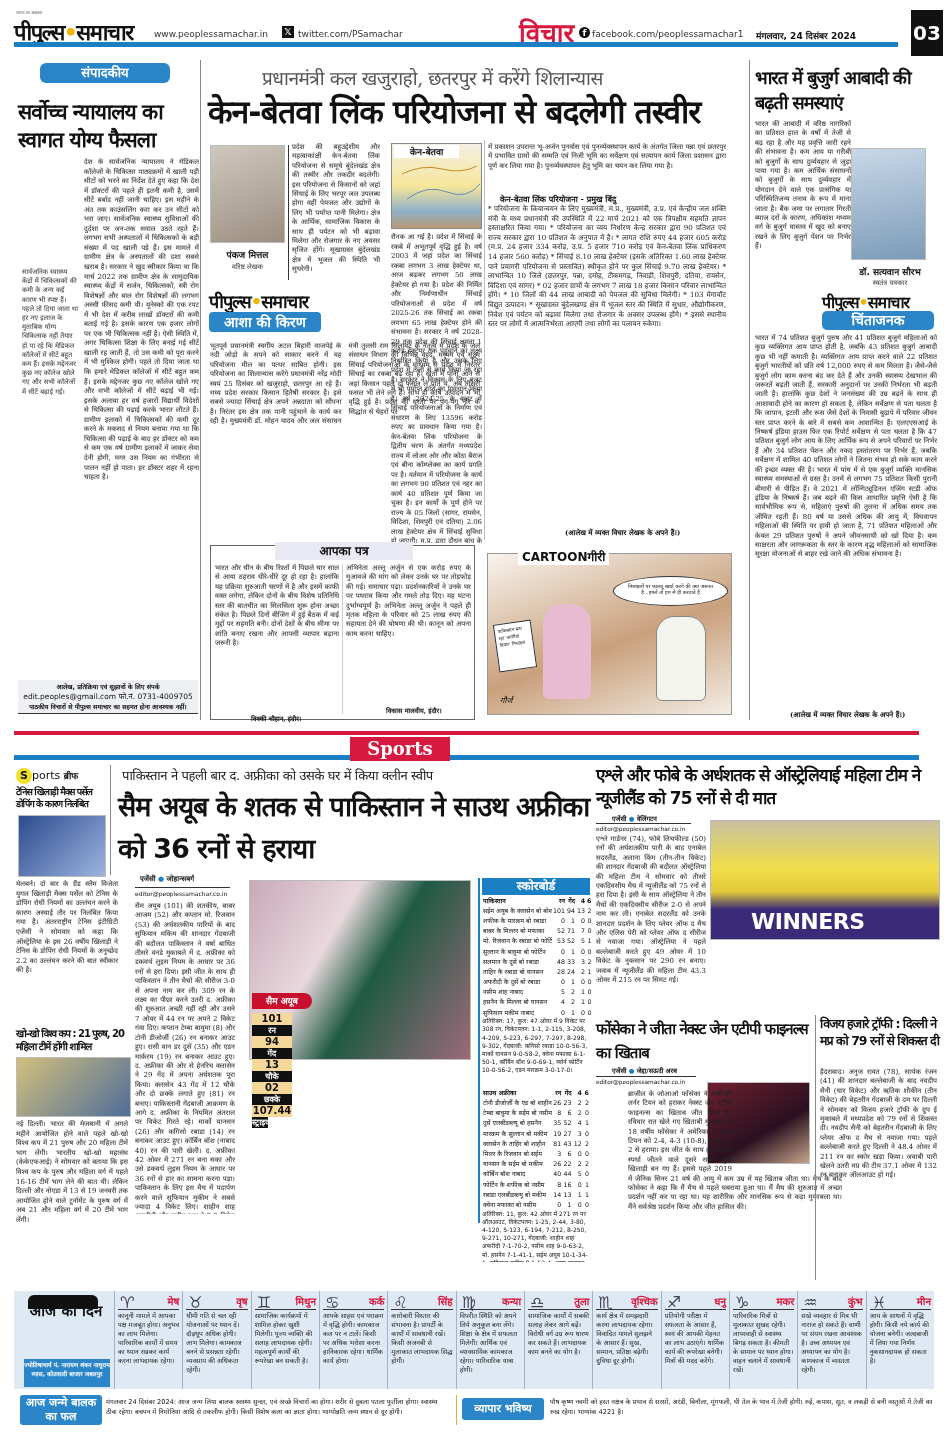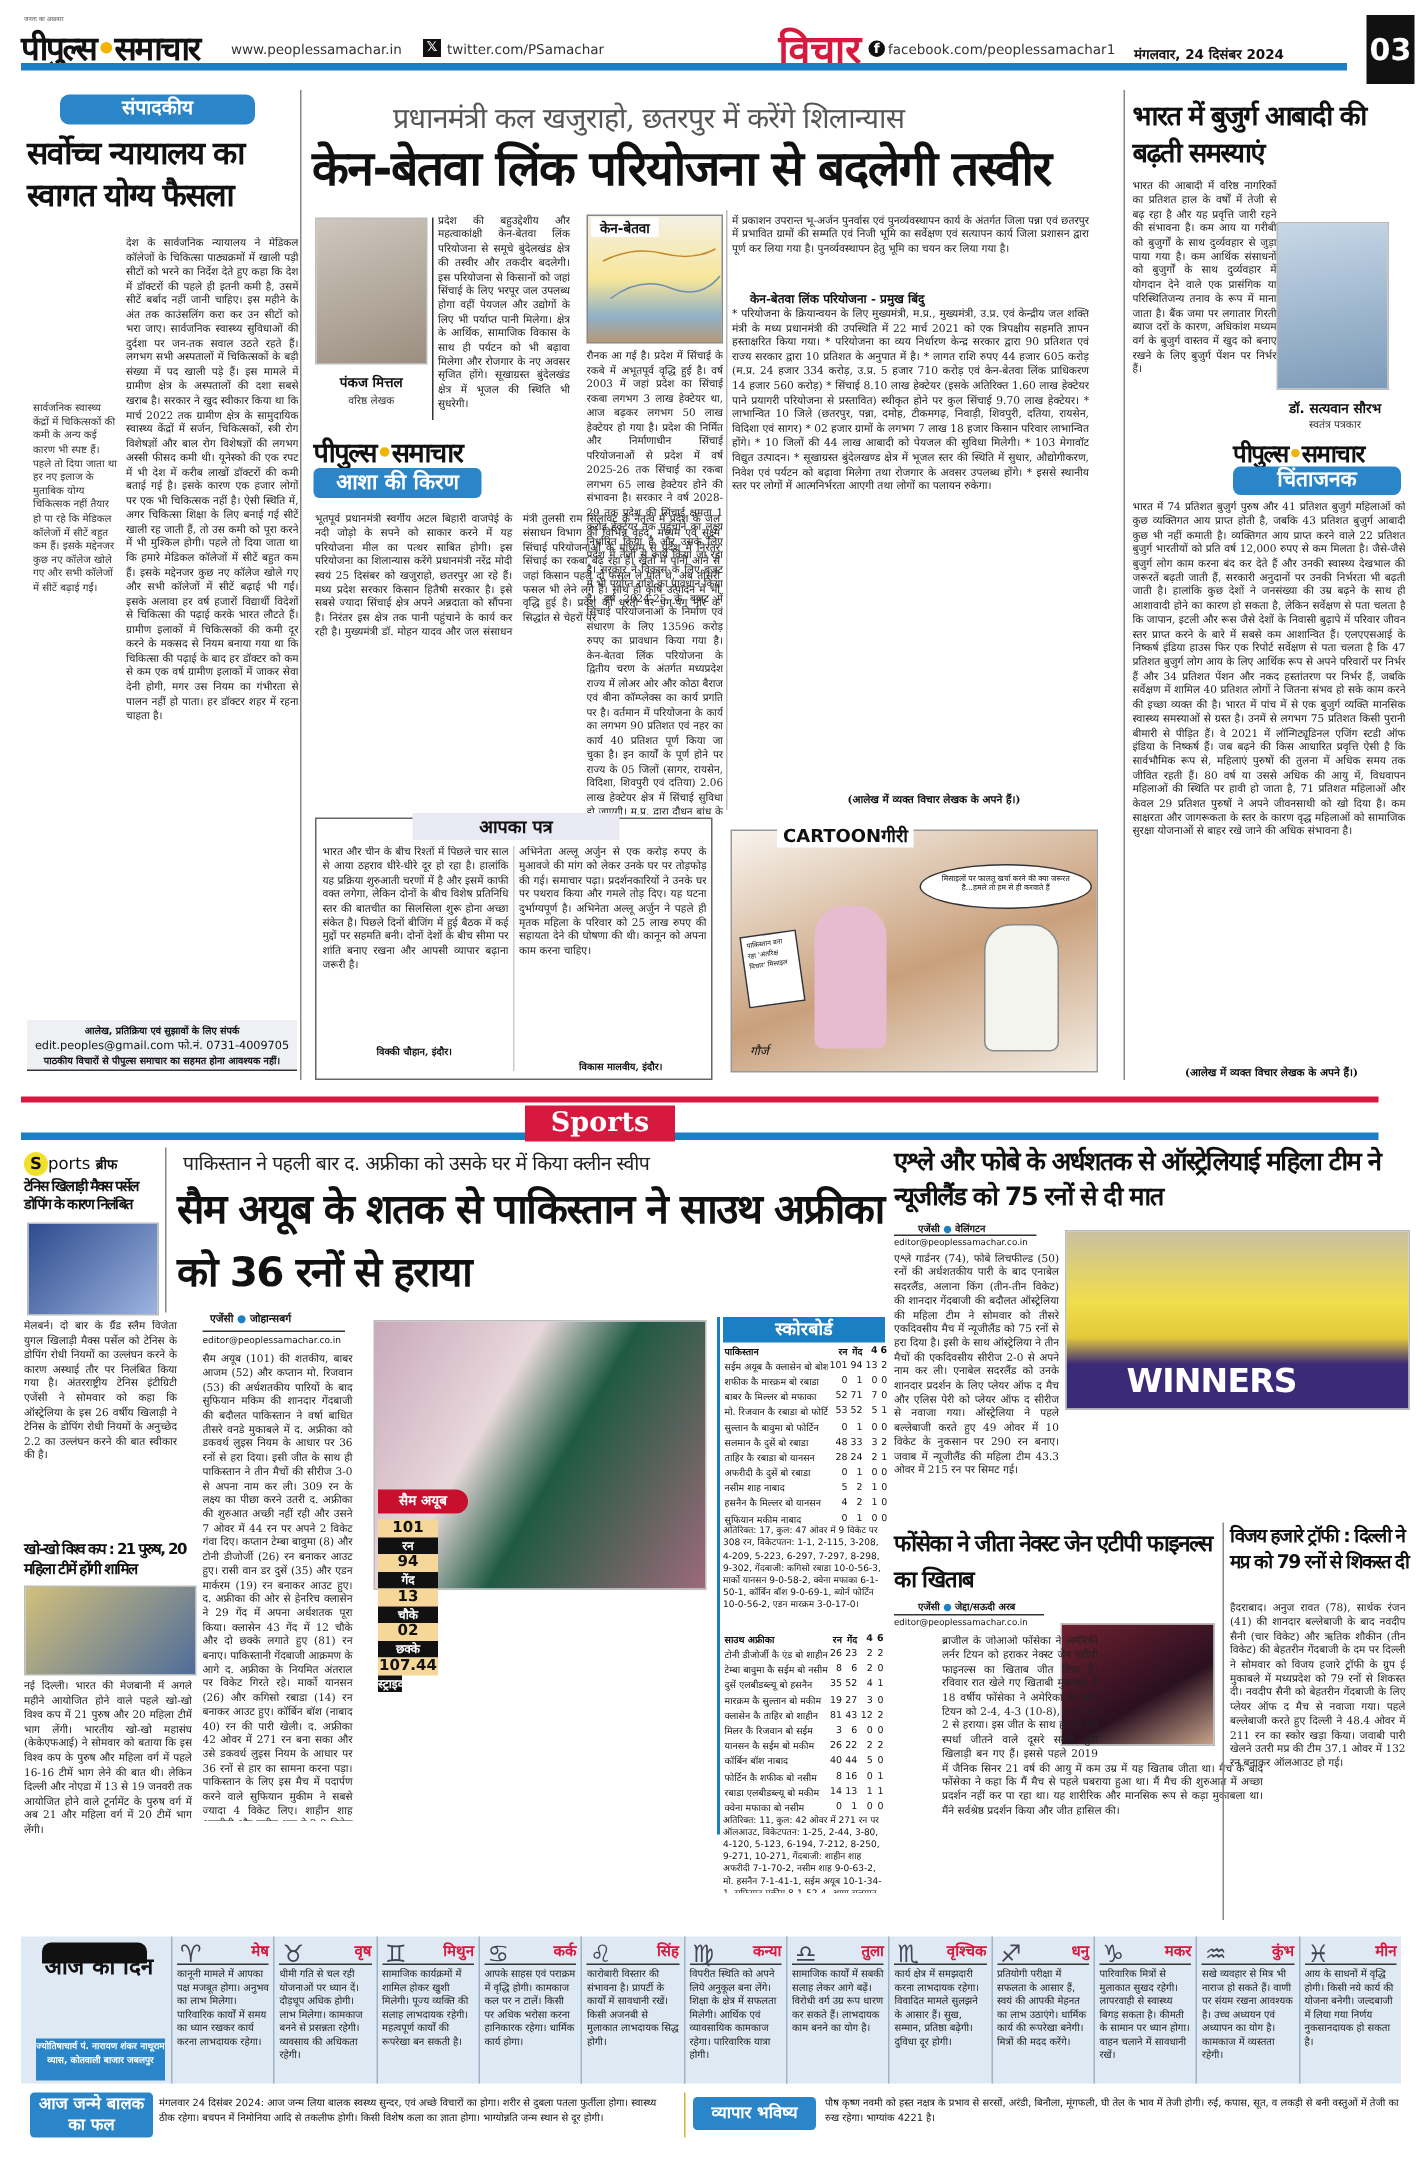--- a/index.html
+++ b/index.html
@@ -54,21 +54,21 @@
   <div class="abs mlink" style="left:284px">twitter.com/PSamachar</div>
   <div id="section-title" class="abs">विचार</div>
   <div class="abs" style="left:565px;top:17px;width:11px;height:11px;border-radius:50%;background:#111;color:#fff;font:bold 9px 'DejaVu Sans',sans-serif;text-align:center;line-height:12px">f</div>
   <div class="abs mlink" style="left:578px">facebook.com/peoplessamachar1</div>
   <div id="date" class="abs">मंगलवार, 24 दिसंबर 2024</div>
   <div id="pageno" class="abs">03</div>
 </div>
 <div id="mast-line" class="abs blue-bar"></div>
 
 <div class="abs badge" style="left:40px;top:63px;width:130px;height:20px;line-height:20px">संपादकीय</div>
-<div class="abs hl" style="left:18px;top:88px;width:175px;font-size:21px;line-height:28px">सर्वोच्च न्यायालय का स्वागत योग्य फैसला</div>
+<div class="abs hl" style="left:18px;top:98px;width:175px;font-size:21px;line-height:28px">सर्वोच्च न्यायालय का स्वागत योग्य फैसला</div>
 <div class="abs t" style="left:22px;top:268px;width:58px;height:280px;font-size:6.8px;line-height:9.2px;text-align:left;color:#333">सार्वजनिक स्वास्थ्य केंद्रों में चिकित्सकों की कमी के अन्य कई कारण भी स्पष्ट हैं। पहले तो दिया जाता था हर नए इलाज के मुताबिक योग्य चिकित्सक नहीं तैयार हो पा रहे कि मेडिकल कॉलेजों में सीटें बहुत कम हैं। इसके मद्देनजर कुछ नए कॉलेज खोले गए और सभी कॉलेजों में सीटें बढ़ाई गईं।</div>
 <div class="abs t" style="left:84px;top:158px;width:115px;height:478px;font-size:7px;line-height:9.55px">देश के सार्वजनिक न्यायालय ने मेडिकल कॉलेजों के चिकित्सा पाठ्यक्रमों में खाली पड़ी सीटों को भरने का निर्देश देते हुए कहा कि देश में डॉक्टरों की पहले ही इतनी कमी है, उसमें सीटें बर्बाद नहीं जानी चाहिए। इस महीने के अंत तक काउंसलिंग करा कर उन सीटों को भरा जाए। सार्वजनिक स्वास्थ्य सुविधाओं की दुर्दशा पर जन-तक सवाल उठते रहते हैं। लगभग सभी अस्पतालों में चिकित्सकों के बड़ी संख्या में पद खाली पड़े हैं। इस मामले में ग्रामीण क्षेत्र के अस्पतालों की दशा सबसे खराब है। सरकार ने खुद स्वीकार किया था कि मार्च 2022 तक ग्रामीण क्षेत्र के सामुदायिक स्वास्थ्य केंद्रों में सर्जन, चिकित्सकों, स्त्री रोग विशेषज्ञों और बाल रोग विशेषज्ञों की लगभग अस्सी फीसद कमी थी। यूनेस्को की एक रपट में भी देश में करीब लाखों डॉक्टरों की कमी बताई गई है। इसके कारण एक हजार लोगों पर एक भी चिकित्सक नहीं है। ऐसी स्थिति में, अगर चिकित्सा शिक्षा के लिए बनाई गई सीटें खाली रह जाती हैं, तो उस कमी को पूरा करने में भी मुश्किल होगी। पहले तो दिया जाता था कि हमारे मेडिकल कॉलेजों में सीटें बहुत कम हैं। इसके मद्देनजर कुछ नए कॉलेज खोले गए और सभी कॉलेजों में सीटें बढ़ाई भी गईं। इसके अलावा हर वर्ष हजारों विद्यार्थी विदेशों से चिकित्सा की पढ़ाई करके भारत लौटते हैं। ग्रामीण इलाकों में चिकित्सकों की कमी दूर करने के मकसद से नियम बनाया गया था कि चिकित्सा की पढ़ाई के बाद हर डॉक्टर को कम से कम एक वर्ष ग्रामीण इलाकों में जाकर सेवा देनी होगी, मगर उस नियम का गंभीरता से पालन नहीं हो पाता। हर डॉक्टर शहर में रहना चाहता है।</div>
 <div class="abs" style="left:18px;top:680px;width:180px;height:34px;background:#eef0f4;border-bottom:1px solid #333;text-align:center;font:6.4px 'DejaVu Sans',sans-serif;line-height:10px;padding-top:2px">
   <div style="font-weight:bold">आलेख, प्रतिक्रिया एवं सुझावों के लिए संपर्क</div>
   <div style="font-size:7.5px">edit.peoples@gmail.com फो.नं. 0731-4009705</div>
   <div style="font-weight:bold">पाठकीय विचारों से पीपुल्स समाचार का सहमत होना आवश्यक नहीं।</div>
 </div>
 <div class="abs vrule" style="left:200px;top:60px;height:660px"></div>
 
 <div class="abs" style="left:262px;top:65px;font:19px 'DejaVu Serif',serif;color:#555;letter-spacing:-0.5px">प्रधानमंत्री कल खजुराहो, छतरपुर में करेंगे शिलान्यास</div>
@@ -76,21 +76,21 @@
 
 <div class="abs photo" style="left:210px;top:145px;width:75px;height:98px"></div>
 <div class="abs sub" style="left:210px;top:248px;width:75px">पंकज मित्तल</div>
 <div class="abs mini" style="left:210px;top:262px;width:75px">वरिष्ठ लेखक</div>
 <div class="abs vrule" style="left:288px;top:145px;height:135px;background:#333"></div>
 <div class="abs t" style="left:292px;top:143px;width:88px;height:170px">प्रदेश की बहुउद्देशीय और महत्वाकांक्षी केन-बेतवा लिंक परियोजना से समूचे बुंदेलखंड क्षेत्र की तस्वीर और तकदीर बदलेगी। इस परियोजना से किसानों को जहां सिंचाई के लिए भरपूर जल उपलब्ध होगा वहीं पेयजल और उद्योगों के लिए भी पर्याप्त पानी मिलेगा। क्षेत्र के आर्थिक, सामाजिक विकास के साथ ही पर्यटन को भी बढ़ावा मिलेगा और रोजगार के नए अवसर सृजित होंगे। सूखाग्रस्त बुंदेलखंड क्षेत्र में भूजल की स्थिति भी सुधरेगी।</div>
 <div class="abs logo2" style="left:209px;top:289px"><span>पीपुल्स<span class="dot">•</span>समाचार</span></div>
 <div class="abs tag" style="left:209px;top:312px;width:112px;height:20px;line-height:20px;border-radius:4px">आशा की किरण</div>
 
 <div class="abs" style="left:391px;top:143px;width:91px;height:86px;border:1px solid #888;background:linear-gradient(180deg,#f4f0e4 0%,#f7e69a 50%,#8fb0c8 80%,#b89a76 100%)">
-  <div style="position:absolute;left:2px;top:1px;font:bold 9px 'DejaVu Sans',sans-serif;background:#fff;padding:0 6px">केन-बेतवा</div>
+  <div style="position:absolute;left:2px;top:1px;font:bold 9px 'DejaVu Sans',sans-serif;background:#fff;padding:0 16px">केन-बेतवा</div>
   <svg width="91" height="86" style="position:absolute;left:0;top:0">
     <path d="M10 30 Q30 20 50 25 T85 22" stroke="#c48a2a" fill="none" stroke-width="1"></path>
     <path d="M15 55 Q35 40 55 48 T88 40" stroke="#6b8fb0" fill="none" stroke-width="1"></path>
   </svg>
 </div>
 
 <div class="abs t" style="left:210px;top:342px;width:270px;height:198px;column-count:2;column-gap:7px">भूतपूर्व प्रधानमंत्री स्वर्गीय अटल बिहारी वाजपेई के नदी जोड़ो के सपने को साकार करने में यह परियोजना मील का पत्थर साबित होगी। इस परियोजना का शिलान्यास करेंगे प्रधानमंत्री नरेंद्र मोदी स्वयं 25 दिसंबर को खजुराहो, छतरपुर आ रहे हैं। मध्य प्रदेश सरकार किसान हितैषी सरकार है। इसे सबसे ज्यादा सिंचाई क्षेत्र अपने अन्नदाता को सौंपना है। निरंतर इस क्षेत्र तक पानी पहुंचाने के कार्य कर रही है। मुख्यमंत्री डॉ. मोहन यादव और जल संसाधन मंत्री तुलसी राम सिलावट के नेतृत्व में प्रदेश के जल संसाधन विभाग की विभिन्न वृहद, मध्यम एवं सूक्ष्म सिंचाई परियोजनाओं के माध्यम से प्रदेश में निरंतर सिंचाई का रकबा बढ़ रहा है। खेतों में पानी आने से जहां किसान पहले दो फसल ले पाते थे, अब तीसरी फसल भी लेने लगे हैं। साथ ही कृषि उत्पादन में भी वृद्धि हुई है। प्रदेश की धरती पर पग-पग नीर के सिद्धांत से चेहरों पर</div>
 <div class="abs t" style="left:391px;top:233px;width:91px;height:0"></div>
 
 <div class="abs t" style="left:391px;top:232px;width:91px;height:0"></div>
@@ -112,21 +112,21 @@
 
 <div class="abs t" style="left:488px;top:143px;width:238px;height:48px">में प्रकाशन उपरान्त भू-अर्जन पुनर्वास एवं पुनर्व्यवस्थापन कार्य के अंतर्गत जिला पन्ना एवं छतरपुर में प्रभावित ग्रामों की सम्मति एवं निजी भूमि का सर्वेक्षण एवं सत्यापन कार्य जिला प्रशासन द्वारा पूर्ण कर लिया गया है। पुनर्व्यवस्थापन हेतु भूमि का चयन कर लिया गया है।</div>
 <div class="abs" style="left:500px;top:193px;font:bold 8px 'DejaVu Serif',serif">केन-बेतवा लिंक परियोजना - प्रमुख बिंदु</div>
 <div class="abs t" style="left:488px;top:204px;width:238px;height:320px;font-size:7.1px;line-height:9.6px">* परियोजना के क्रियान्वयन के लिए मुख्यमंत्री, म.प्र., मुख्यमंत्री, उ.प्र. एवं केन्द्रीय जल शक्ति मंत्री के मध्य प्रधानमंत्री की उपस्थिति में 22 मार्च 2021 को एक त्रिपक्षीय सहमति ज्ञापन हस्ताक्षरित किया गया। * परियोजना का व्यय निर्धारण केन्द्र सरकार द्वारा 90 प्रतिशत एवं राज्य सरकार द्वारा 10 प्रतिशत के अनुपात में है। * लागत राशि रुपए 44 हजार 605 करोड़ (म.प्र. 24 हजार 334 करोड़, उ.प्र. 5 हजार 710 करोड़ एवं केन-बेतवा लिंक प्राधिकरण 14 हजार 560 करोड़) * सिंचाई 8.10 लाख हेक्टेयर (इसके अतिरिक्त 1.60 लाख हेक्टेयर पाने प्रयागरी परियोजना से प्रस्तावित) स्थीकृत होने पर कुल सिंचाई 9.70 लाख हेक्टेयर। * लाभान्वित 10 जिले (छतरपुर, पन्ना, दमोह, टीकमगढ़, निवाड़ी, शिवपुरी, दतिया, रायसेन, विदिशा एवं सागर) * 02 हजार ग्रामों के लगभग 7 लाख 18 हजार किसान परिवार लाभान्वित होंगे। * 10 जिलों की 44 लाख आबादी को पेयजल की सुविधा मिलेगी। * 103 मेगावॉट विद्युत उत्पादन। * सूखाग्रस्त बुंदेलखण्ड क्षेत्र में भूजल स्तर की स्थिति में सुधार, औद्योगीकरण, निवेश एवं पर्यटन को बढ़ावा मिलेगा तथा रोजगार के अवसर उपलब्ध होंगे। * इससे स्थानीय स्तर पर लोगों में आत्मनिर्भरता आएगी तथा लोगों का पलायन रुकेगा।</div>
 <div class="abs" style="left:565px;top:528px;font:bold 7px 'DejaVu Serif',serif">(आलेख में व्यक्त विचार लेखक के अपने हैं।)</div>
 <div class="abs vrule" style="left:484px;top:140px;height:400px;background:#bbb"></div>
 
 <div class="abs" style="left:210px;top:545px;width:265px;height:175px;border:1px solid #666">
   <div class="abs" style="left:64px;top:-4px;width:138px;height:18px;background:#e9e9f3;text-align:center;font:bold 12px 'DejaVu Sans',sans-serif;line-height:18px">आपका पत्र</div>
   <div class="abs t" style="left:4px;top:18px;width:124px;height:138px">भारत और चीन के बीच रिश्तों में पिछले चार साल से आया ठहराव धीरे-धीरे दूर हो रहा है। हालांकि यह प्रक्रिया शुरुआती चरणों में है और इसमें काफी वक्त लगेगा, लेकिन दोनों के बीच विशेष प्रतिनिधि स्तर की बातचीत का सिलसिला शुरू होना अच्छा संकेत है। पिछले दिनों बीजिंग में हुई बैठक में कई मुद्दों पर सहमति बनी। दोनों देशों के बीच सीमा पर शांति बनाए रखना और आपसी व्यापार बढ़ाना जरूरी है।</div>
-  <div class="abs" style="left:40px;top:150px;font:bold 6.5px 'DejaVu Serif',serif">विक्की चौहान, इंदौर।</div>
+  <div class="abs" style="left:40px;top:168px;font:bold 6.5px 'DejaVu Serif',serif">विक्की चौहान, इंदौर।</div>
   <div class="abs vrule" style="left:131px;top:18px;height:150px;background:#ccc"></div>
   <div class="abs t" style="left:135px;top:18px;width:125px;height:138px">अभिनेता अल्लू अर्जुन से एक करोड़ रुपए के मुआवजे की मांग को लेकर उनके घर पर तोड़फोड़ की गई। समाचार पढ़ा। प्रदर्शनकारियों ने उनके घर पर पथराव किया और गमले तोड़ दिए। यह घटना दुर्भाग्यपूर्ण है। अभिनेता अल्लू अर्जुन ने पहले ही मृतक महिला के परिवार को 25 लाख रुपए की सहायता देने की घोषणा की थी। कानून को अपना काम करना चाहिए।</div>
   <div class="abs" style="left:175px;top:160px;font:bold 6.5px 'DejaVu Serif',serif">विकास मालवीय, इंदौर।</div>
 </div>
 
 <div class="abs" style="left:487px;top:553px;width:245px;height:162px;border:1px solid #999;background:linear-gradient(160deg,#f8f4ee 0%,#c9a07c 55%,#f3ede4 100%)">
   <div class="abs" style="left:30px;top:-6px;background:#fff;padding:0 4px;font:bold 12px 'DejaVu Sans',sans-serif"><span>CARTOON</span><span>गीरी</span></div>
   <div class="abs" style="left:125px;top:22px;width:115px;height:30px;background:#fff;border:1px solid #333;border-radius:50%;font:5px 'DejaVu Sans',sans-serif;text-align:center;padding:6px 8px;line-height:6px">मिसाइलों पर फालतू खर्चा करने की क्या जरूरत है...हमले तो हम से ही करवाते हैं</div>
   <div class="abs" style="left:8px;top:68px;width:38px;height:48px;background:#fff;border:1px solid #333;transform:rotate(-8deg);font:4.5px 'DejaVu Sans',sans-serif;padding:3px;line-height:7px">पाकिस्तान बना रहा 'अंतरिक्ष विचार' मिसाइल</div>
   <div class="abs" style="left:55px;top:50px;width:48px;height:95px;background:#e8bcd0;border-radius:20px 20px 6px 6px"></div>

